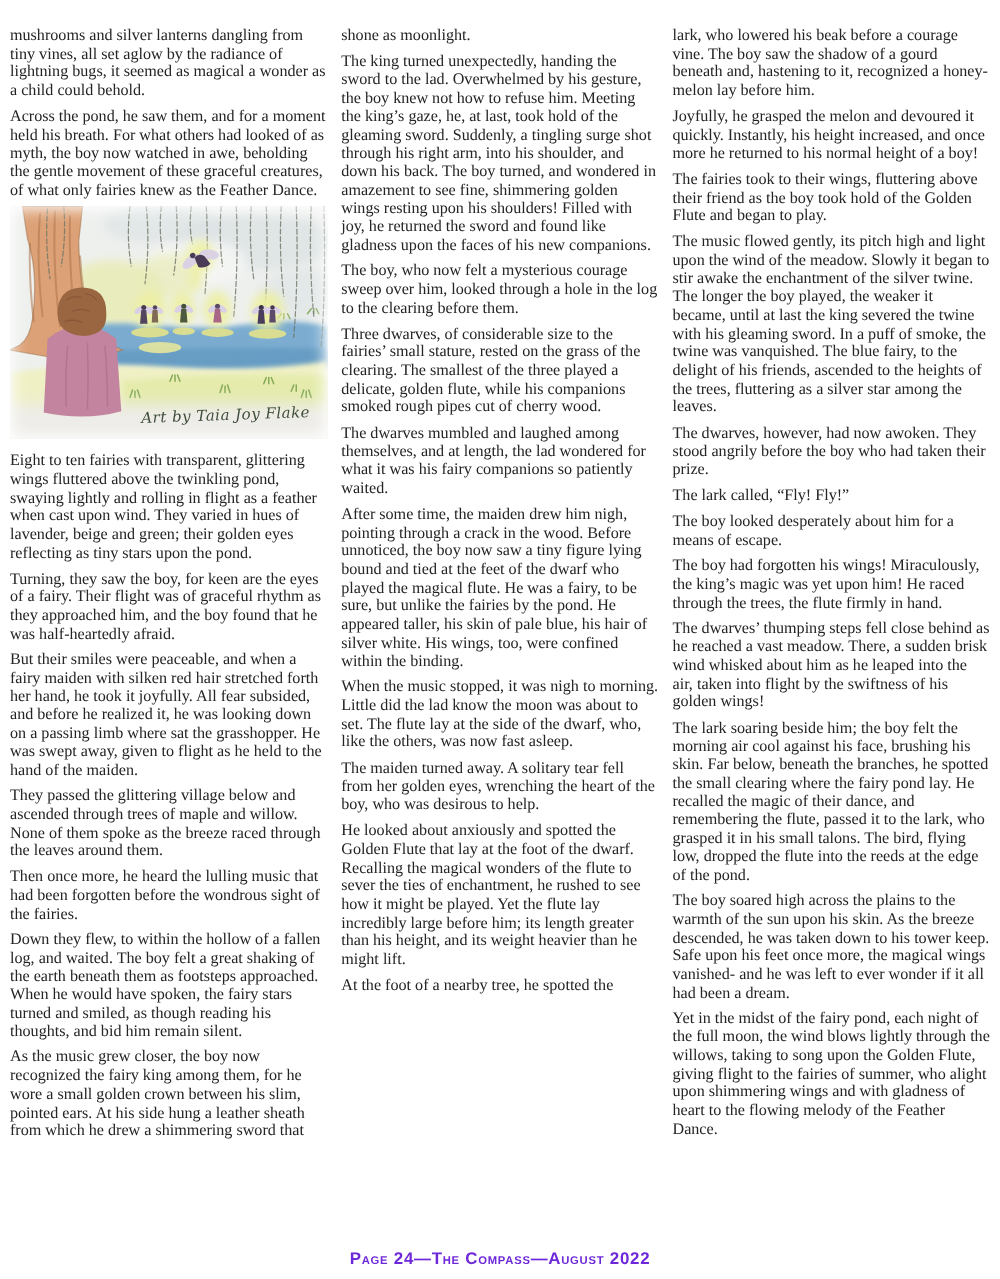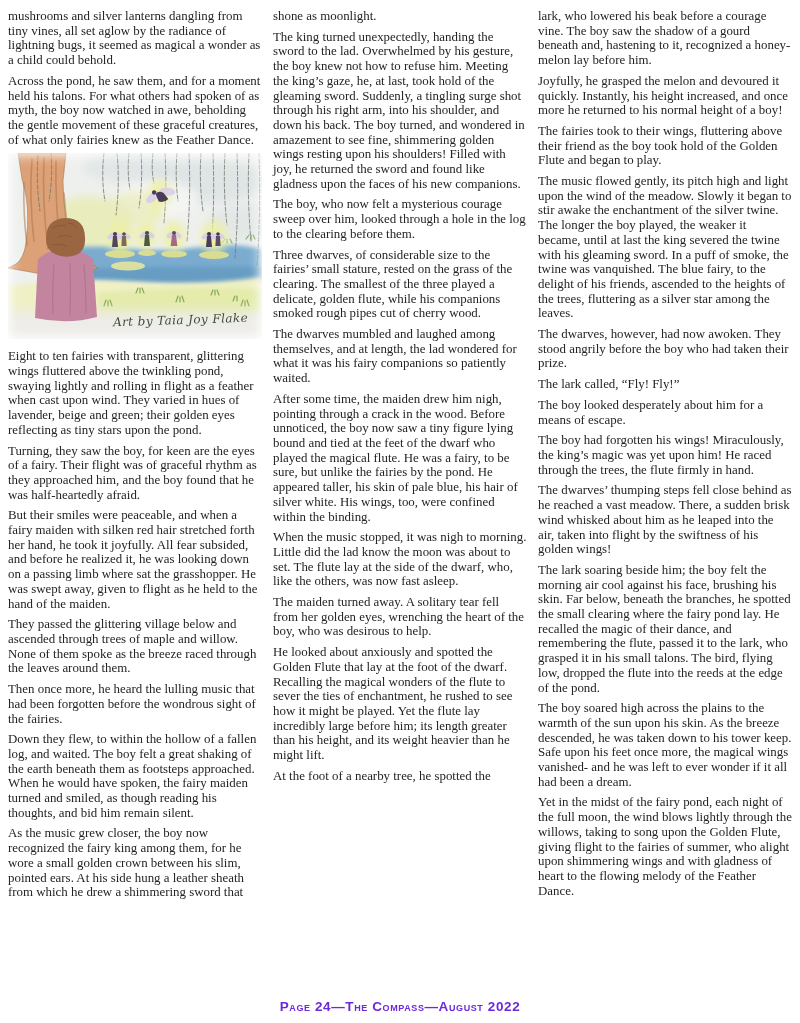--- a/index.html
+++ b/index.html
@@ -8,20 +8,21 @@
     width:800px;height:1023px;
     background:#ffffff;
     overflow:hidden;
     font-family:"Liberation Serif", serif;
     color:#242424;
   }
   .cols{
     display:flex;
     gap:11px;
     padding:9px 8px 0 8px;
+    margin-top:12px;
   }
   .col{width:254px;flex:0 0 254px;}
   .flow p{
     margin:0 0 6px 0;
     font-size:12.9px;
     line-height:14.7px;
     text-align:left;
   }
   figure.illustration{
     position:relative;
@@ -75,21 +76,21 @@
 </style>
 </head>
 <body>
 
 <div class="page">
   <div class="cols">
 
     <div class="col">
       <div class="flow">
           <p>mushrooms and silver lanterns dangling from tiny vines, all set aglow by the radiance of lightning bugs, it seemed as magical a wonder as a child could behold.</p>
-          <p>Across the pond, he saw them, and for a moment held his talons. For what others had spoken of as myth, the boy now watched in awe, beholding the gentle movement of these graceful creatures, of what only fairies knew as the Feather Dance.</p>
+          <p>Across the pond, he saw them, and for a moment held his breath. For what others had looked of as myth, the boy now watched in awe, beholding the gentle movement of these graceful creatures, of what only fairies knew as the Feather Dance.</p>
         </div>
 
       <figure class="illustration">
         <svg viewBox="0 0 254 186" aria-hidden="true">
           <defs>
             <filter id="b2" x="-50%" y="-50%" width="200%" height="200%">
                 <feGaussianBlur stdDeviation="2"></feGaussianBlur>
               </filter>
             <filter id="b4" x="-60%" y="-60%" width="220%" height="220%">
                 <feGaussianBlur stdDeviation="4"></feGaussianBlur>
@@ -245,21 +246,21 @@
         </svg>
         <figcaption class="credit">Art by Taia Joy Flake</figcaption>
       </figure>
 
       <div class="flow">
           <p>Eight to ten fairies with transparent, glittering wings fluttered above the twinkling pond, swaying lightly and rolling in flight as a feather when cast upon wind. They varied in hues of lavender, beige and green; their golden eyes reflecting as tiny stars upon the pond.</p>
           <p>Turning, they saw the boy, for keen are the eyes of a fairy. Their flight was of graceful rhythm as they approached him, and the boy found that he was half-heartedly afraid.</p>
           <p>But their smiles were peaceable, and when a fairy maiden with silken red hair stretched forth her hand, he took it joyfully. All fear subsided, and before he realized it, he was looking down on a passing limb where sat the grasshopper. He was swept away, given to flight as he held to the hand of the maiden.</p>
           <p>They passed the glittering village below and ascended through trees of maple and willow. None of them spoke as the breeze raced through the leaves around them.</p>
           <p>Then once more, he heard the lulling music that had been forgotten before the wondrous sight of the fairies.</p>
-          <p>Down they flew, to within the hollow of a fallen log, and waited. The boy felt a great shaking of the earth beneath them as footsteps approached. When he would have spoken, the fairy maiden turned and smiled, as though reading his thoughts, and bid him remain silent.</p>
+          <p>Down they flew, to within the hollow of a fallen log, and waited. The boy felt a great shaking of the earth beneath them as footsteps approached. When he would have spoken, the fairy stars turned and smiled, as though reading his thoughts, and bid him remain silent.</p>
           <p>As the music grew closer, the boy now recognized the fairy king among them, for he wore a small golden crown between his slim, pointed ears. At his side hung a leather sheath from which he drew a shimmering sword that</p>
         </div>
     </div>
 
     <div class="col">
       <div class="flow">
           <p>shone as moonlight.</p>
           <p>The king turned unexpectedly, handing the sword to the lad. Overwhelmed by his gesture, the boy knew not how to refuse him. Meeting the king’s gaze, he, at last, took hold of the gleaming sword. Suddenly, a tingling surge shot through his right arm, into his shoulder, and down his back. The boy turned, and wondered in amazement to see fine, shimmering golden wings resting upon his shoulders! Filled with joy, he returned the sword and found like gladness upon the faces of his new companions.</p>
           <p>The boy, who now felt a mysterious courage sweep over him, looked through a hole in the log to the clearing before them.</p>
           <p>Three dwarves, of considerable size to the fairies’ small stature, rested on the grass of the clearing. The smallest of the three played a delicate, golden flute, while his companions smoked rough pipes cut of cherry wood.</p>

